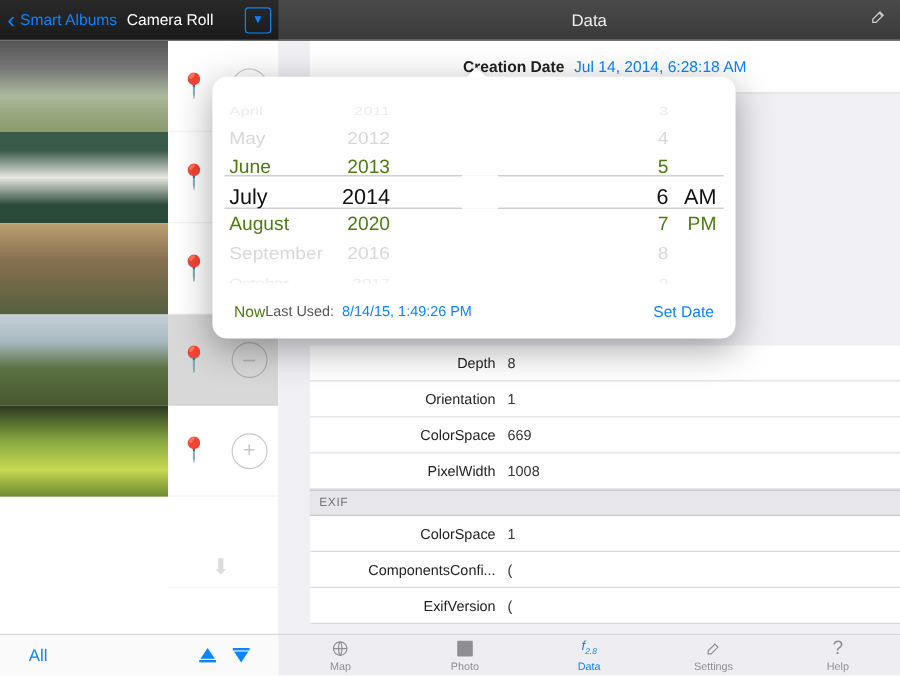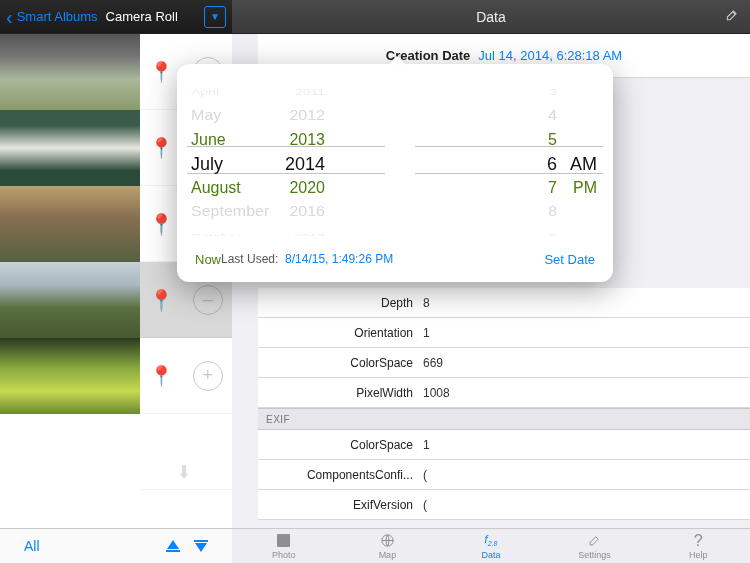--- a/index.html
+++ b/index.html
@@ -209,32 +209,32 @@
         </div>
       <div class="tri-wrap">
           <div class="tri-bar" style="margin-bottom:1px"></div>
           <div class="tri down"></div>
         </div>
     </div>
   </div>
   <div class="bottombar-right">
     <div class="tab">
       <span class="tab-icon">
-          <span class="sq"></span>
-        </span>
-      <span>Photo</span>
-    </div>
-    <div class="tab">
-      <span class="tab-icon">
         <svg width="15" height="15" viewBox="0 0 24 24" fill="none" stroke="#8e8e93" stroke-width="1.6">
             <circle cx="12" cy="12" r="9"></circle>
             <path d="M3 12h18M12 3c3 3 3 15 0 18M12 3c-3 3-3 15 0 18"></path>
           </svg>
       </span>
       <span>Map</span>
+    </div>
+    <div class="tab">
+      <span class="tab-icon">
+          <span class="sq"></span>
+        </span>
+      <span>Photo</span>
     </div>
     <div class="tab active">
       <span class="tab-icon">
           <span class="fnum"><span>f</span><sub>2.8</sub></span>
         </span>
       <span>Data</span>
     </div>
     <div class="tab">
       <span class="tab-icon">
         <svg width="15" height="15" viewBox="0 0 24 24" fill="none" stroke="#8e8e93" stroke-width="1.6">

